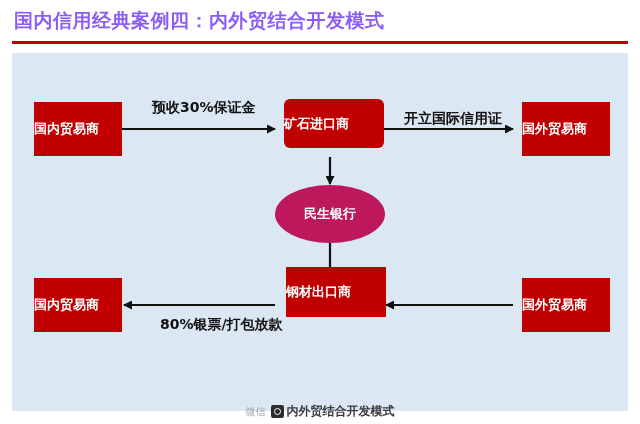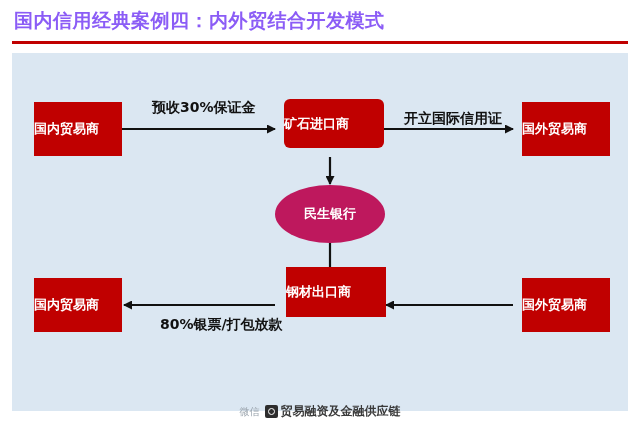--- a/index.html
+++ b/index.html
@@ -176,16 +176,16 @@
 
     <div class="label" style="left:140px; top:46px;">预收30%保证金</div>
     <div class="label" style="left:392px; top:46px;margin-top:11px;">开立国际信用证</div>
     <div class="label" style="left:148px; top:263px;text-align:center;">80%银票/打包放款</div>
 
   </div>
 
   <div class="watermark">
     <span class="wm-ghost">微信</span>
     <span class="wm-logo"></span>
-    <span>贸易融资及金融供应链</span>
+    <span>内外贸结合开发模式</span>
   </div>
 
 </div>
 
 </body></html>

